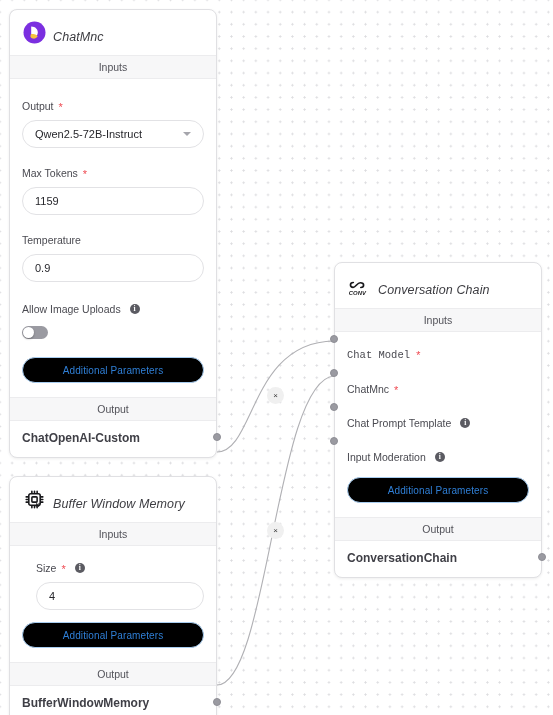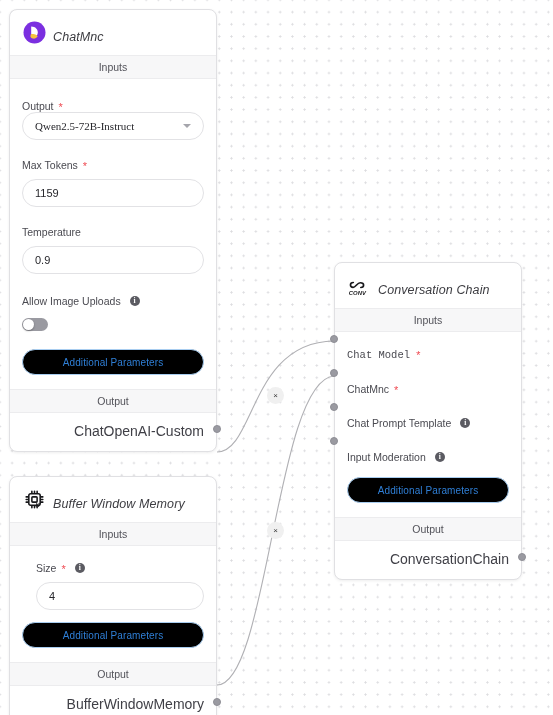--- a/index.html
+++ b/index.html
@@ -88,22 +88,23 @@
     background:#000000;cursor:pointer;letter-spacing:.1px;
   }
   .toggle{
     width:26px;height:13px;border-radius:7px;background:#9a9aa1;position:relative;cursor:pointer;
   }
   .toggle .knob{
     position:absolute;left:1px;top:1px;width:11px;height:11px;border-radius:50%;
     background:#ffffff;box-shadow:0 1px 2px rgba(0,0,0,.3);
   }
   .out-row{
-    font-size:14px;color:#3f3f46;text-align:right;
+    font-size:12px;color:#3f3f46;
     padding:10px 12px 12px 12px;
+    font-weight:bold;
   }
   .handle{
     position:absolute;width:8px;height:8px;border-radius:50%;
     background:#9a9aa1;border:1px solid #8e8e95;box-sizing:border-box;cursor:pointer;
   }
   .in-row{position:relative;}
 </style>
 </head>
 <body>
 
@@ -130,21 +131,21 @@
     <div class="band">Inputs</div>
 
     <div class="body">
 
 
       <div style="padding-top:21px;">
         <div class="row-label">
           <span>Output</span>
             <span class="req">*</span>
         </div>
-        <div class="field select" style="margin-top:0;font-family:Liberation Serif, serif;">
+        <div class="field select" style="margin-top:8px;">
           <span>Qwen2.5-72B-Instruct</span>
           <span class="caret"></span>
         </div>
       </div>
 
       <div style="padding-top:19px;">
         <div class="row-label">
           <span>Max Tokens</span>
             <span class="req">*</span>
         </div>
@@ -213,21 +214,21 @@
       </div>
     </div>
 
     <div class="band">Output</div>
     <div class="out-row" style="position:relative;">
       <span>BufferWindowMemory</span>
       <span class="handle" style="right:-5px;top:12px;"></span>
     </div>
   </div>
 
-  <div class="node" style="left:334px;top:262px;width:188px;">
+  <div class="node" style="left:334px;top:262px;width:208px;">
     <div class="node-header">
       <span class="node-icon">
         <svg width="26" height="26" viewBox="0 0 28 28">
           <path d="M6.5 9.8 C4.0 9.8 3.0 11.5 3.0 12.8 C3.0 14.3 4.3 15.6 6.2 15.6 C9.4 15.6 11.0 10.0 15.0 10.0 C17.6 10.0 19.0 11.4 19.0 12.9 C19.0 14.4 17.8 15.8 15.6 15.8" fill="none" stroke="#18181b" stroke-width="2.0" stroke-linecap="round"></path>
           <text x="1" y="25" font-size="7.2" font-family="Liberation Sans, sans-serif" font-weight="bold" fill="#18181b">CONV</text>
         </svg>
       </span>
       <span class="node-title">Conversation Chain</span>
     </div>
     <div class="band">Inputs</div>

